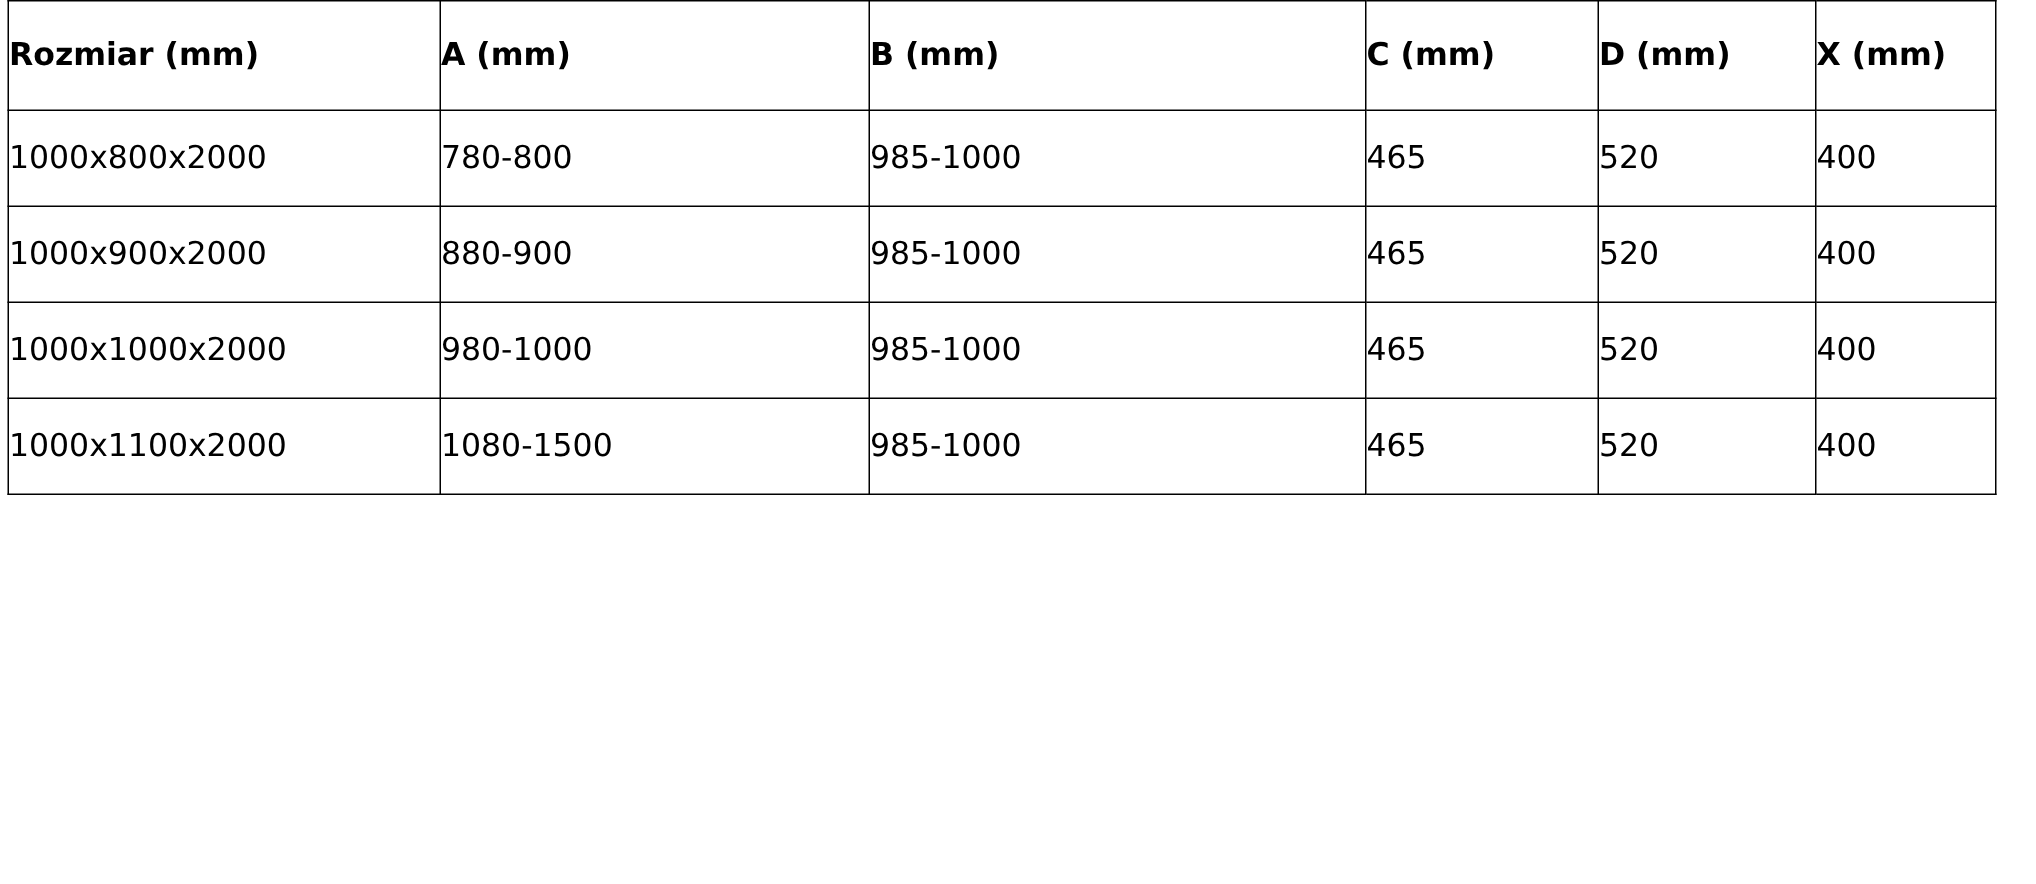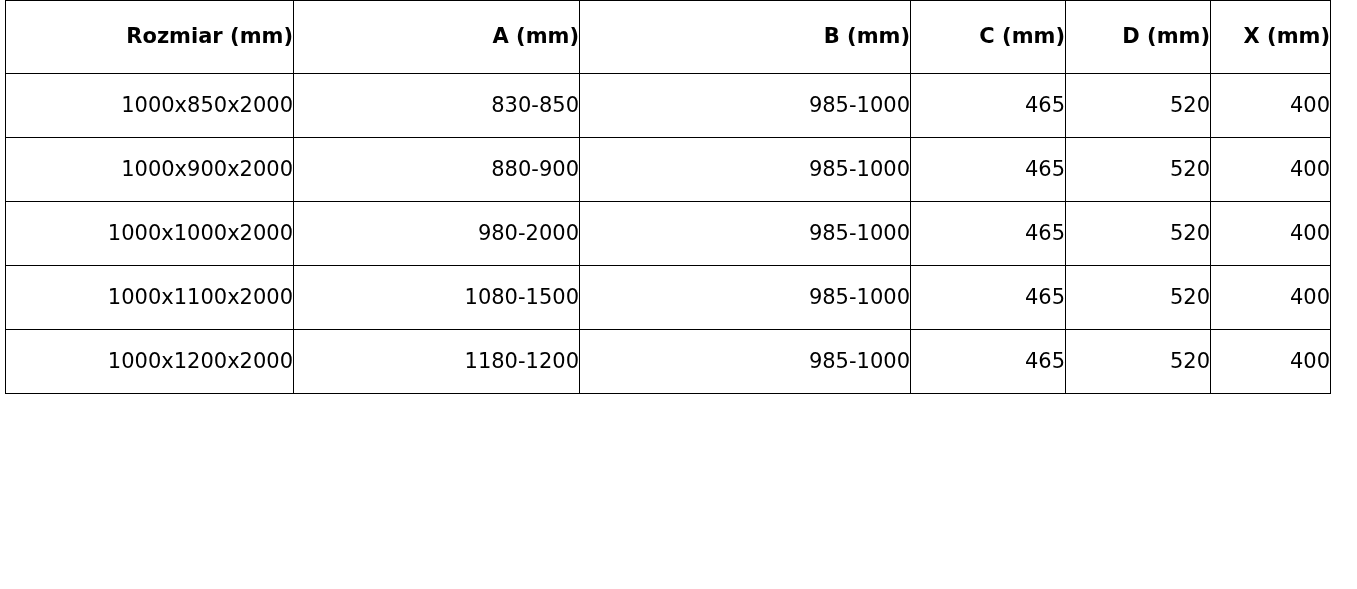--- a/index.html
+++ b/index.html
@@ -21,21 +21,21 @@
   }
   table.size-table {
     border-collapse: collapse;
     width: 1325px;
     margin: 0 0 0 5px;
     table-layout: fixed;
   }
   table.size-table th,
   table.size-table td {
     border: 1px solid #000000;
-    text-align: right;
+    text-align: left;
     vertical-align: middle;
     font-size: 21px;
     line-height: 1.2;
     padding: 0;
     height: 64px;
     box-sizing: border-box;
     background: #ffffff;
   }
   table.size-table thead th {
     font-weight: bold;
@@ -68,54 +68,46 @@
         <th>Rozmiar (mm)</th>
         <th>A (mm)</th>
         <th>B (mm)</th>
         <th>C (mm)</th>
         <th>D (mm)</th>
         <th>X (mm)</th>
       </tr>
     </thead>
     <tbody>
       <tr>
-        <td>1000x850x2000</td>
-        <td>830-850</td>
+        <td>1000x800x2000</td>
+        <td>780-800</td>
         <td>985-1000</td>
         <td>465</td>
         <td>520</td>
         <td>400</td>
       </tr>
       <tr>
         <td>1000x900x2000</td>
         <td>880-900</td>
         <td>985-1000</td>
         <td>465</td>
         <td>520</td>
         <td>400</td>
       </tr>
       <tr>
         <td>1000x1000x2000</td>
-        <td>980-2000</td>
+        <td>980-1000</td>
         <td>985-1000</td>
         <td>465</td>
         <td>520</td>
         <td>400</td>
       </tr>
       <tr>
         <td>1000x1100x2000</td>
         <td>1080-1500</td>
         <td>985-1000</td>
         <td>465</td>
         <td>520</td>
         <td>400</td>
       </tr>
-      <tr>
-        <td>1000x1200x2000</td>
-        <td>1180-1200</td>
-        <td>985-1000</td>
-        <td>465</td>
-        <td>520</td>
-        <td>400</td>
-      </tr>
     </tbody>
   </table>
 </div>
 
 </body></html>

